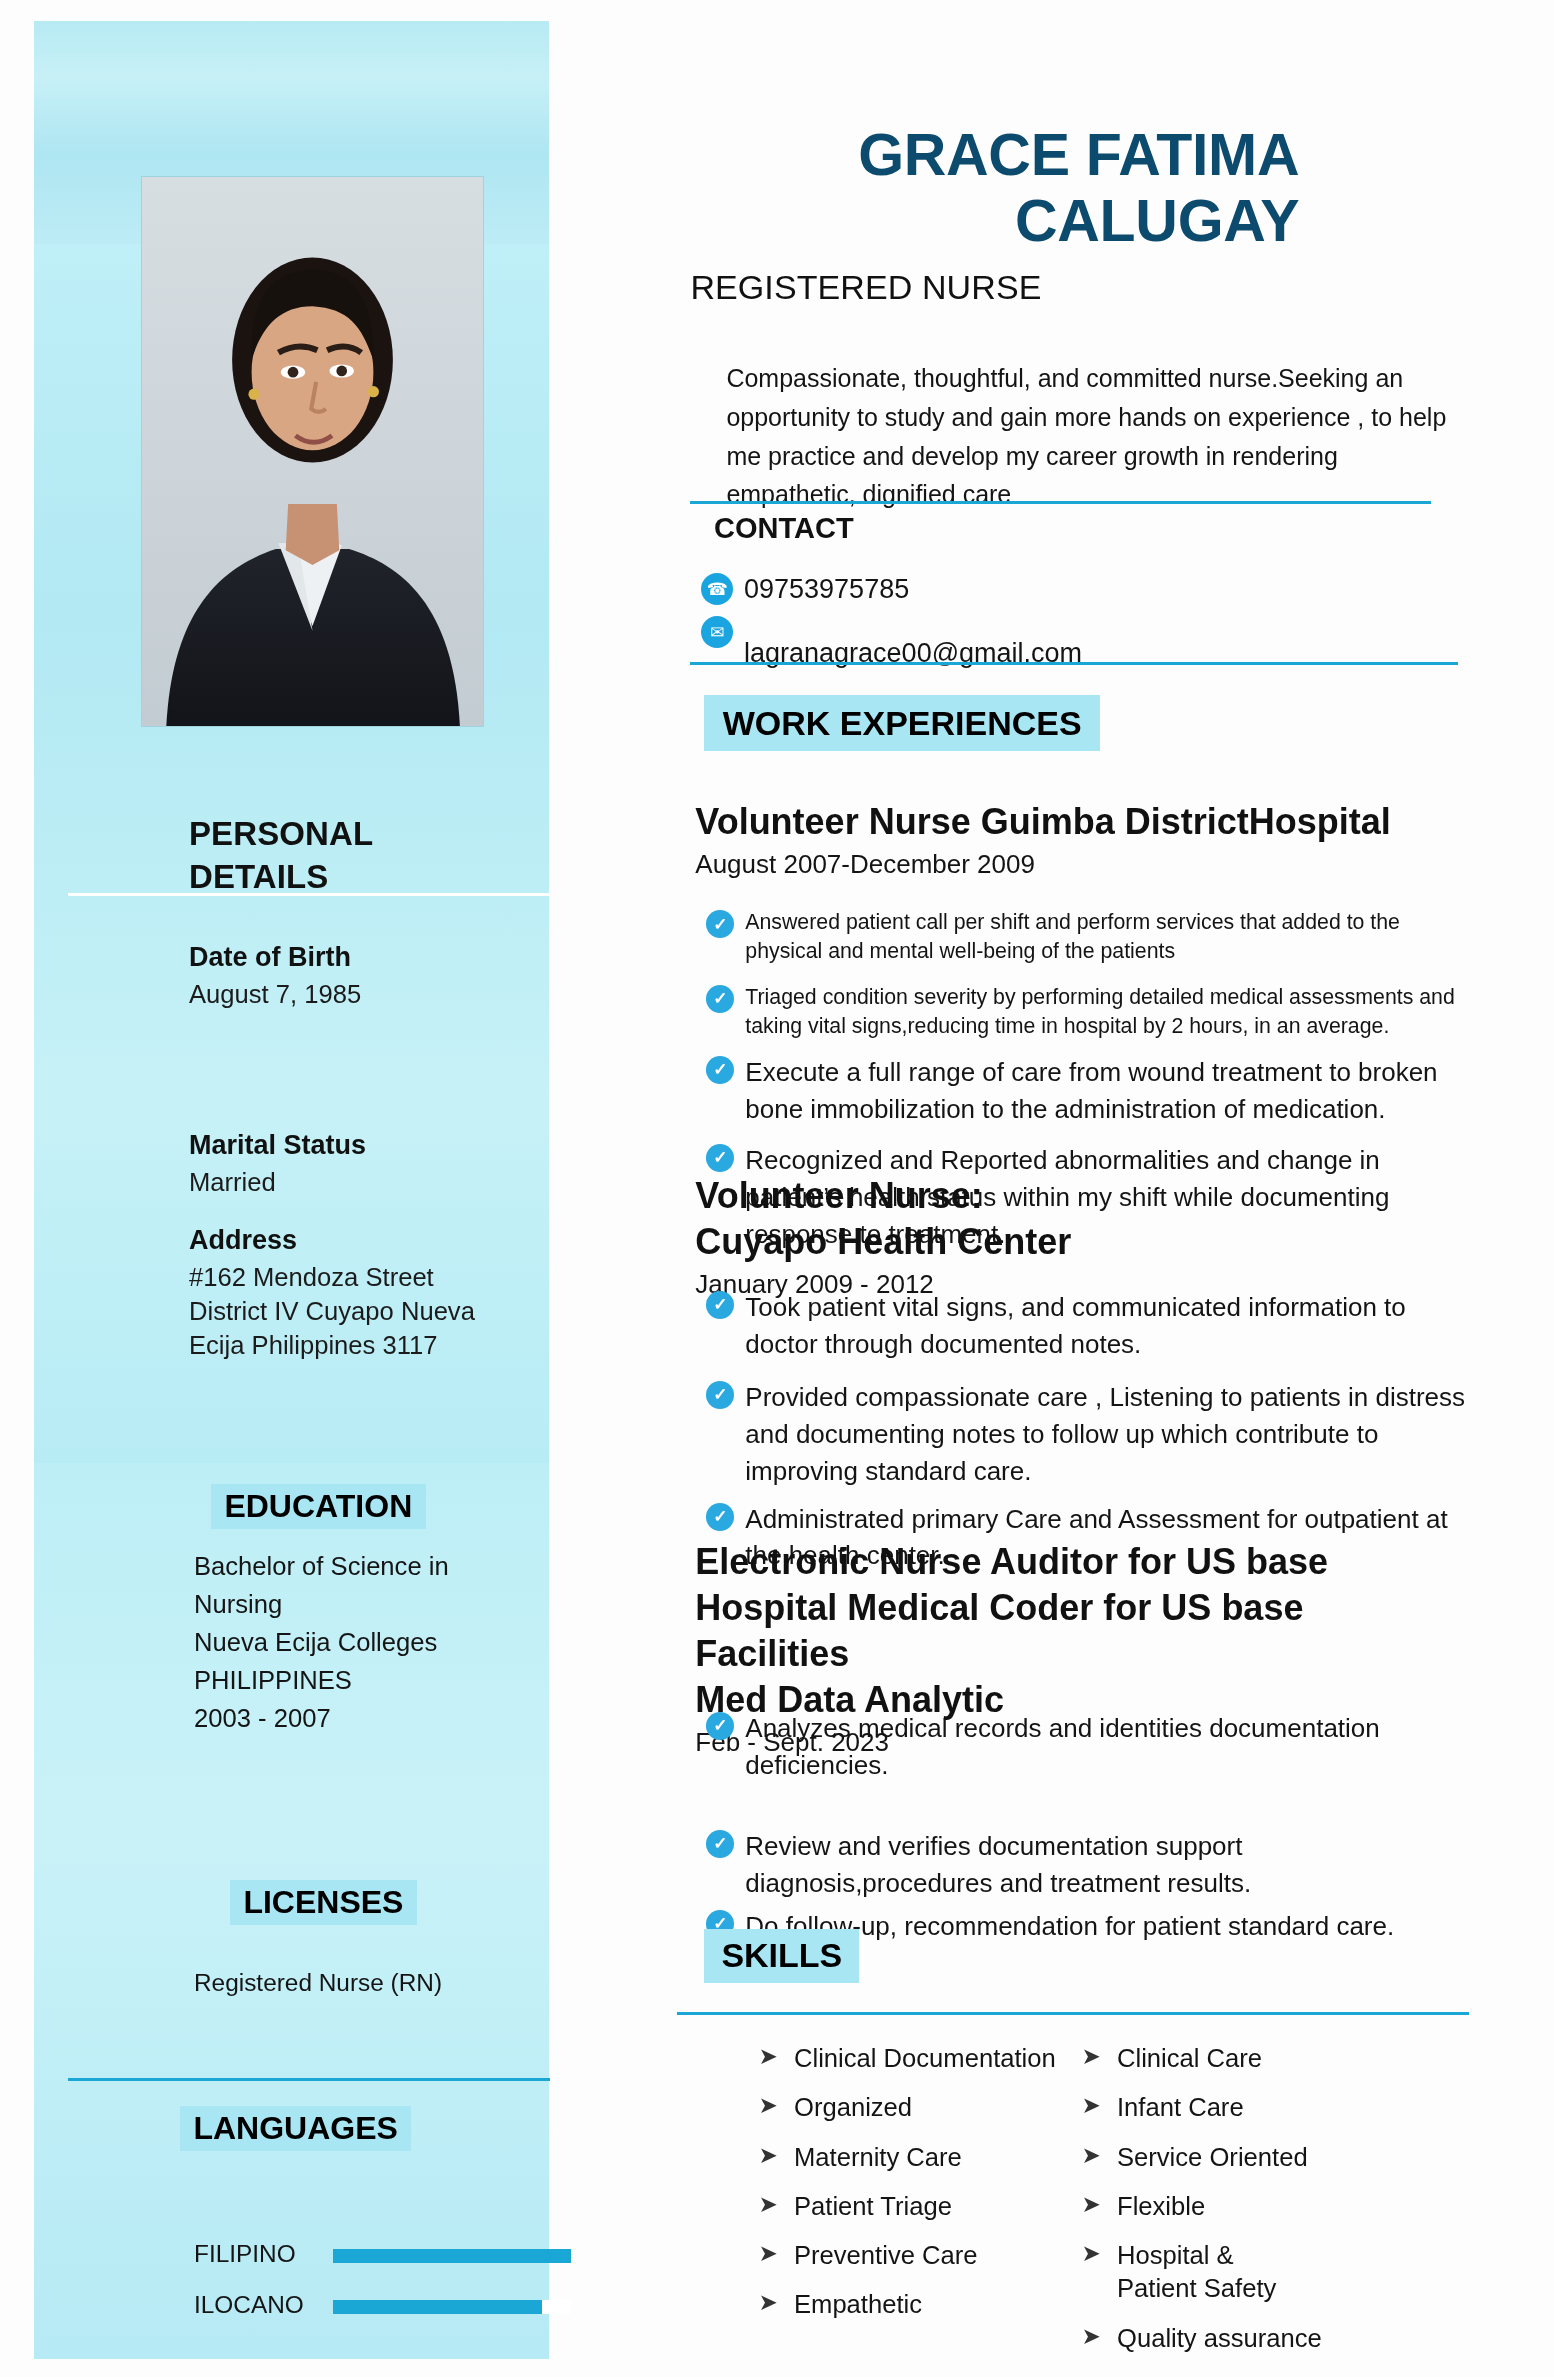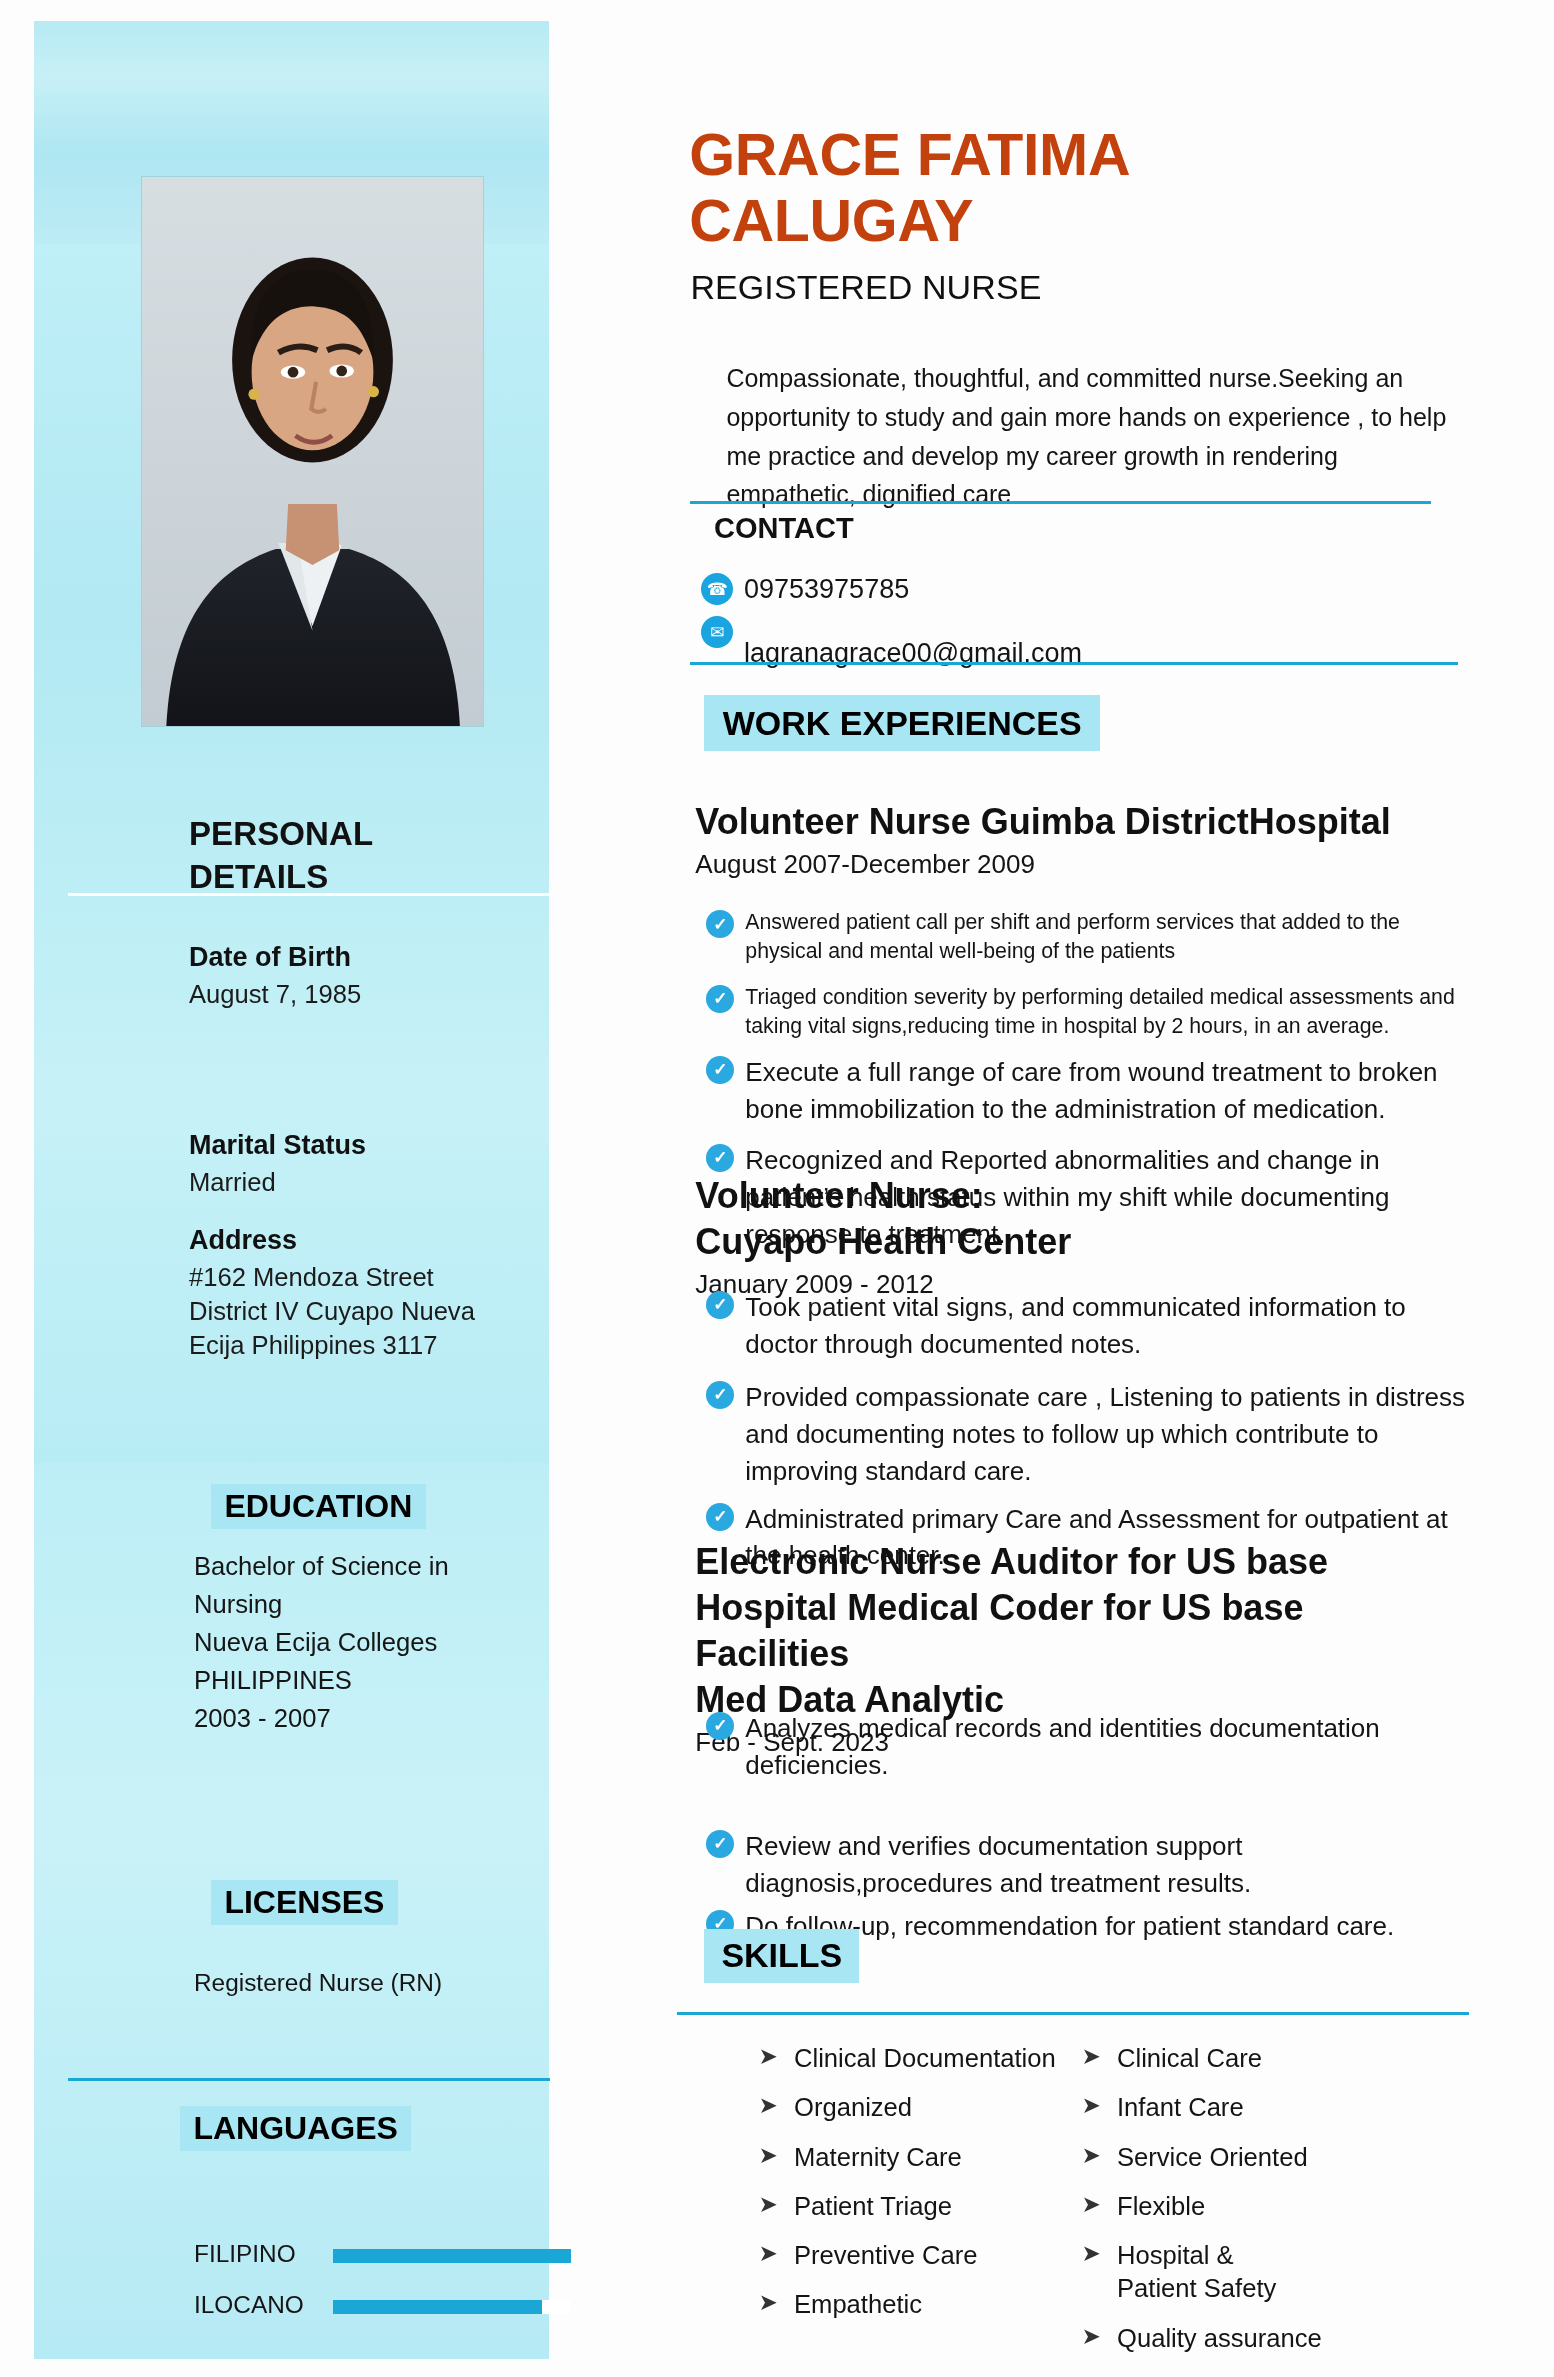--- a/index.html
+++ b/index.html
@@ -90,23 +90,24 @@
   .bar-fill { position:absolute; height:13.4px; background:#1ba7d6; }
 
   
   .right-col {
     position:absolute;
     left:677px; top:0;
     width:853px; height:2377px;
   }
   .name {
     position:absolute; left:12.2px; top:122px;
-    font-size:59px; font-weight:bold; color:#c2410c;
+    font-size:59px; font-weight:bold; color:#0c4a6e;
     line-height:1.12; letter-spacing:-0.3px;
     width:610px;
+    text-align:right;
   }
   .role {
     position:absolute; left:13.4px; top:268px;
     font-size:34px; color:#111; letter-spacing:0.1px;
   }
   .summary {
     position:absolute; left:13.4px; top:359px; width:741px;
     font-size:25px; line-height:1.55; color:#141414;margin-left:36px;
   }
 
@@ -229,21 +230,21 @@
 
     <div class="edu-box">
       <span class="hl" style="font-size:32px; font-weight:bold;">EDUCATION</span>
     </div>
     <div class="edu-text" style="white-space:pre-line">Bachelor of Science in Nursing
 Nueva Ecija Colleges
 PHILIPPINES
 2003 - 2007</div>
 
     <div class="lic-box">
-      <span class="hl" style="font-size:32px; font-weight:bold;">LICENSES</span>
+      <span class="hl" style="font-size:32px; font-weight:bold;margin-left:19px;">LICENSES</span>
     </div>
     <div class="lic-text">Registered  Nurse (RN)</div>
 
     <div class="lang-line"></div>
     <div class="lang-box">
       <span class="hl" style="font-size:32px; font-weight:bold;">LANGUAGES</span>
     </div>
 
     <div class="langrow" style="top:2219px;">
       <span>FILIPINO</span>

